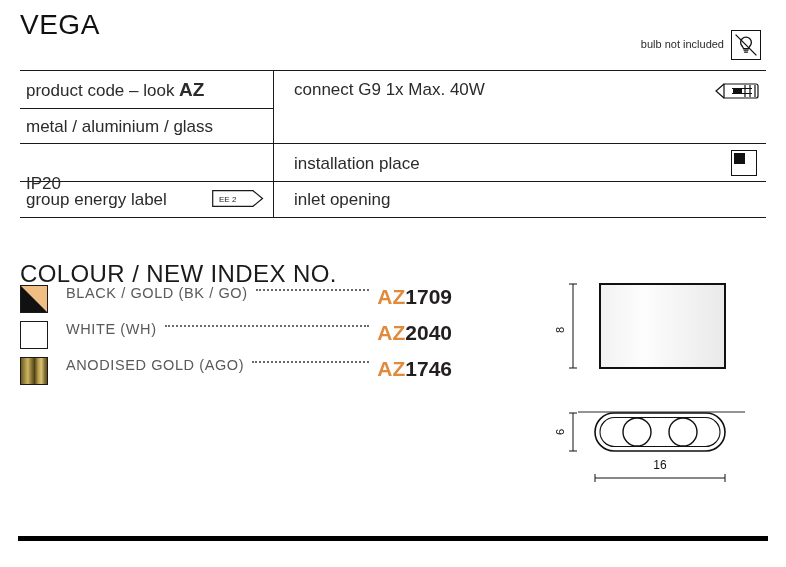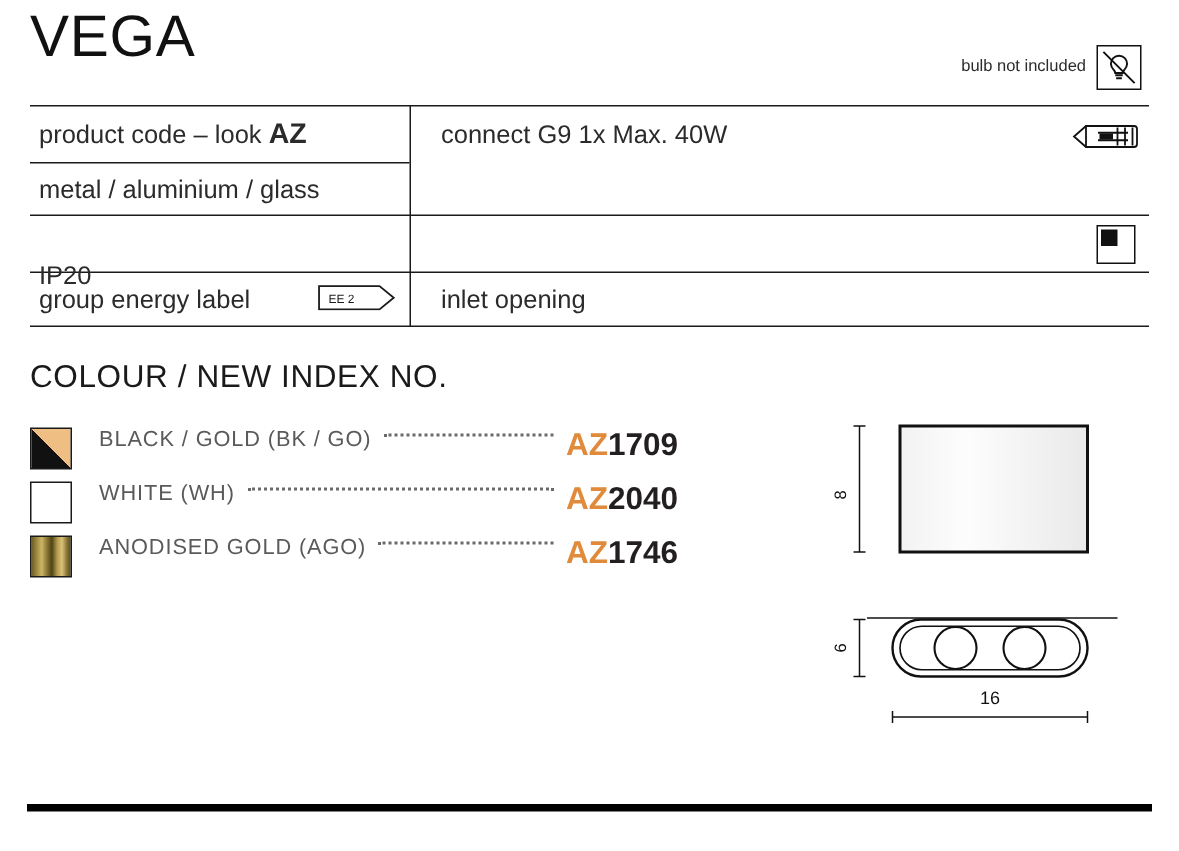--- a/index.html
+++ b/index.html
@@ -15,21 +15,21 @@
     font-family: "Liberation Sans", sans-serif;
     color: #231f20;
     overflow: hidden;
   }
 
   
   .page-title {
     position: absolute;
     left: 20px;
     top: 8px;
-    font-size: 39px;
+    font-size: 28px;
     font-weight: 400;
     letter-spacing: 0.5px;
     color: #111111;
     line-height: 34px;
   }
 
   
   .bulb-note {
     position: absolute;
     right: 62px;
@@ -115,22 +115,22 @@
     top: 2px;
     width: 11px;
     height: 11px;
     background: #111;
   }
 
   
   .colour-heading {
     position: absolute;
     left: 20px;
-    top: 240px;
-    font-size: 21px;
+    top: 260px;
+    font-size: 24px;
     letter-spacing: 0.4px;
     color: #1a1a1a;
   }
   .colour-list {
     position: absolute;
     left: 20px;
     top: 285px;
     width: 432px;
   }
   .colour-row {
@@ -222,20 +222,21 @@
   <div class="vrule"></div>
 
   <div class="cell left" style="top:10px;">
     <span>product code – look </span><span class="az-accent">AZ</span>
   </div>
   <div class="cell left" style="top:47px;">metal / aluminium / glass</div>
   <div class="cell left" style="top:84px;margin-top:20px;">IP20</div>
   <div class="cell left" style="top:120px;">group energy label</div>
 
   <div class="cell right" style="top:10px;">connect G9 1x Max. 40W</div>
+  <div class="cell right" style="top:84px;">installation place</div>
   <div class="cell right" style="top:120px;">inlet opening</div>
 </div>
 
 <div class="ee-badge">
   <svg width="52" height="17" viewBox="0 0 52 17" aria-hidden="true">
     <path d="M0.7 0.7 H41 L50.5 8.5 L41 16.3 H0.7 Z" fill="none" stroke="#1a1a1a" stroke-width="1.2"></path>
     <text x="7" y="12.3" font-family="Liberation Sans, sans-serif" font-size="8" fill="#1a1a1a">EE 2</text>
   </svg>
 </div>
 

